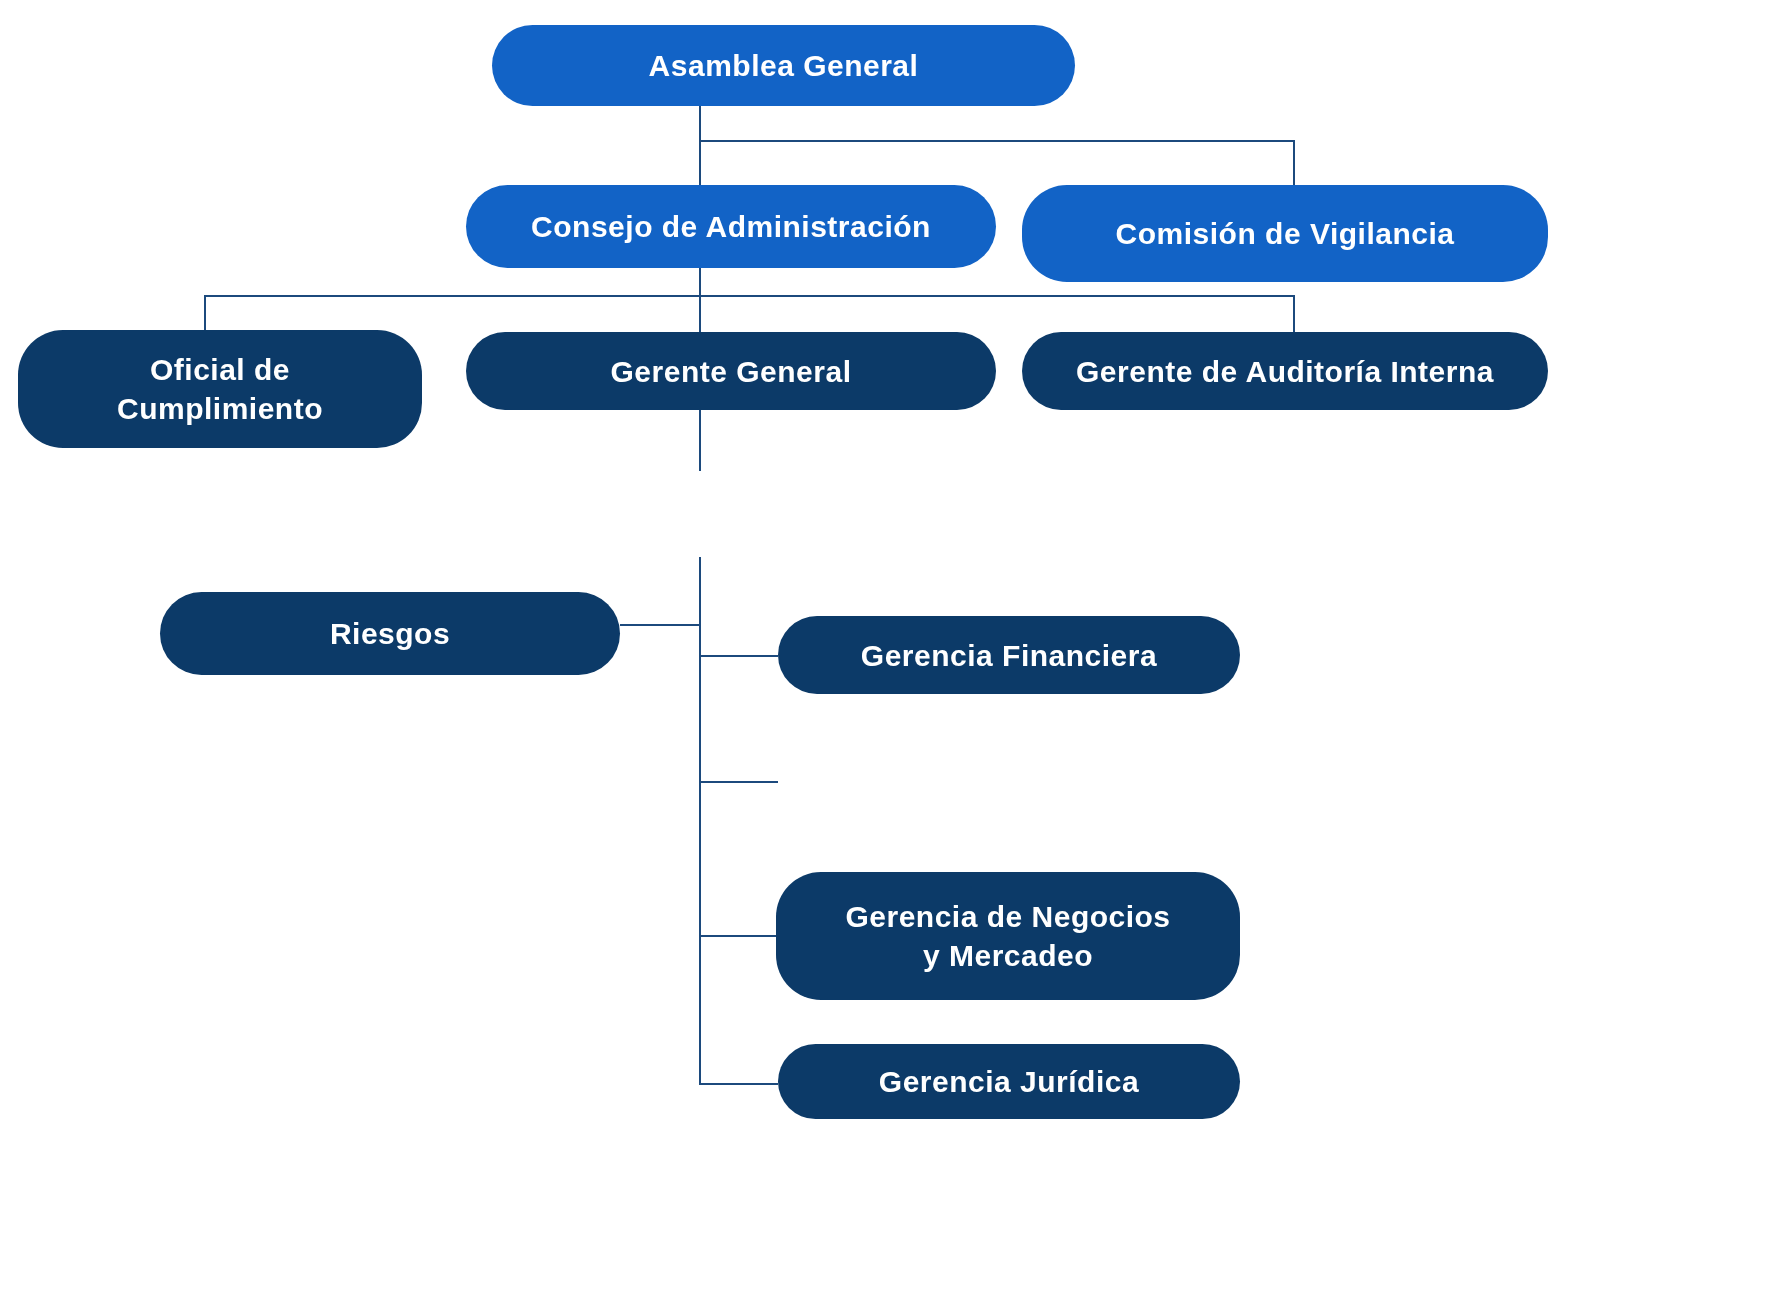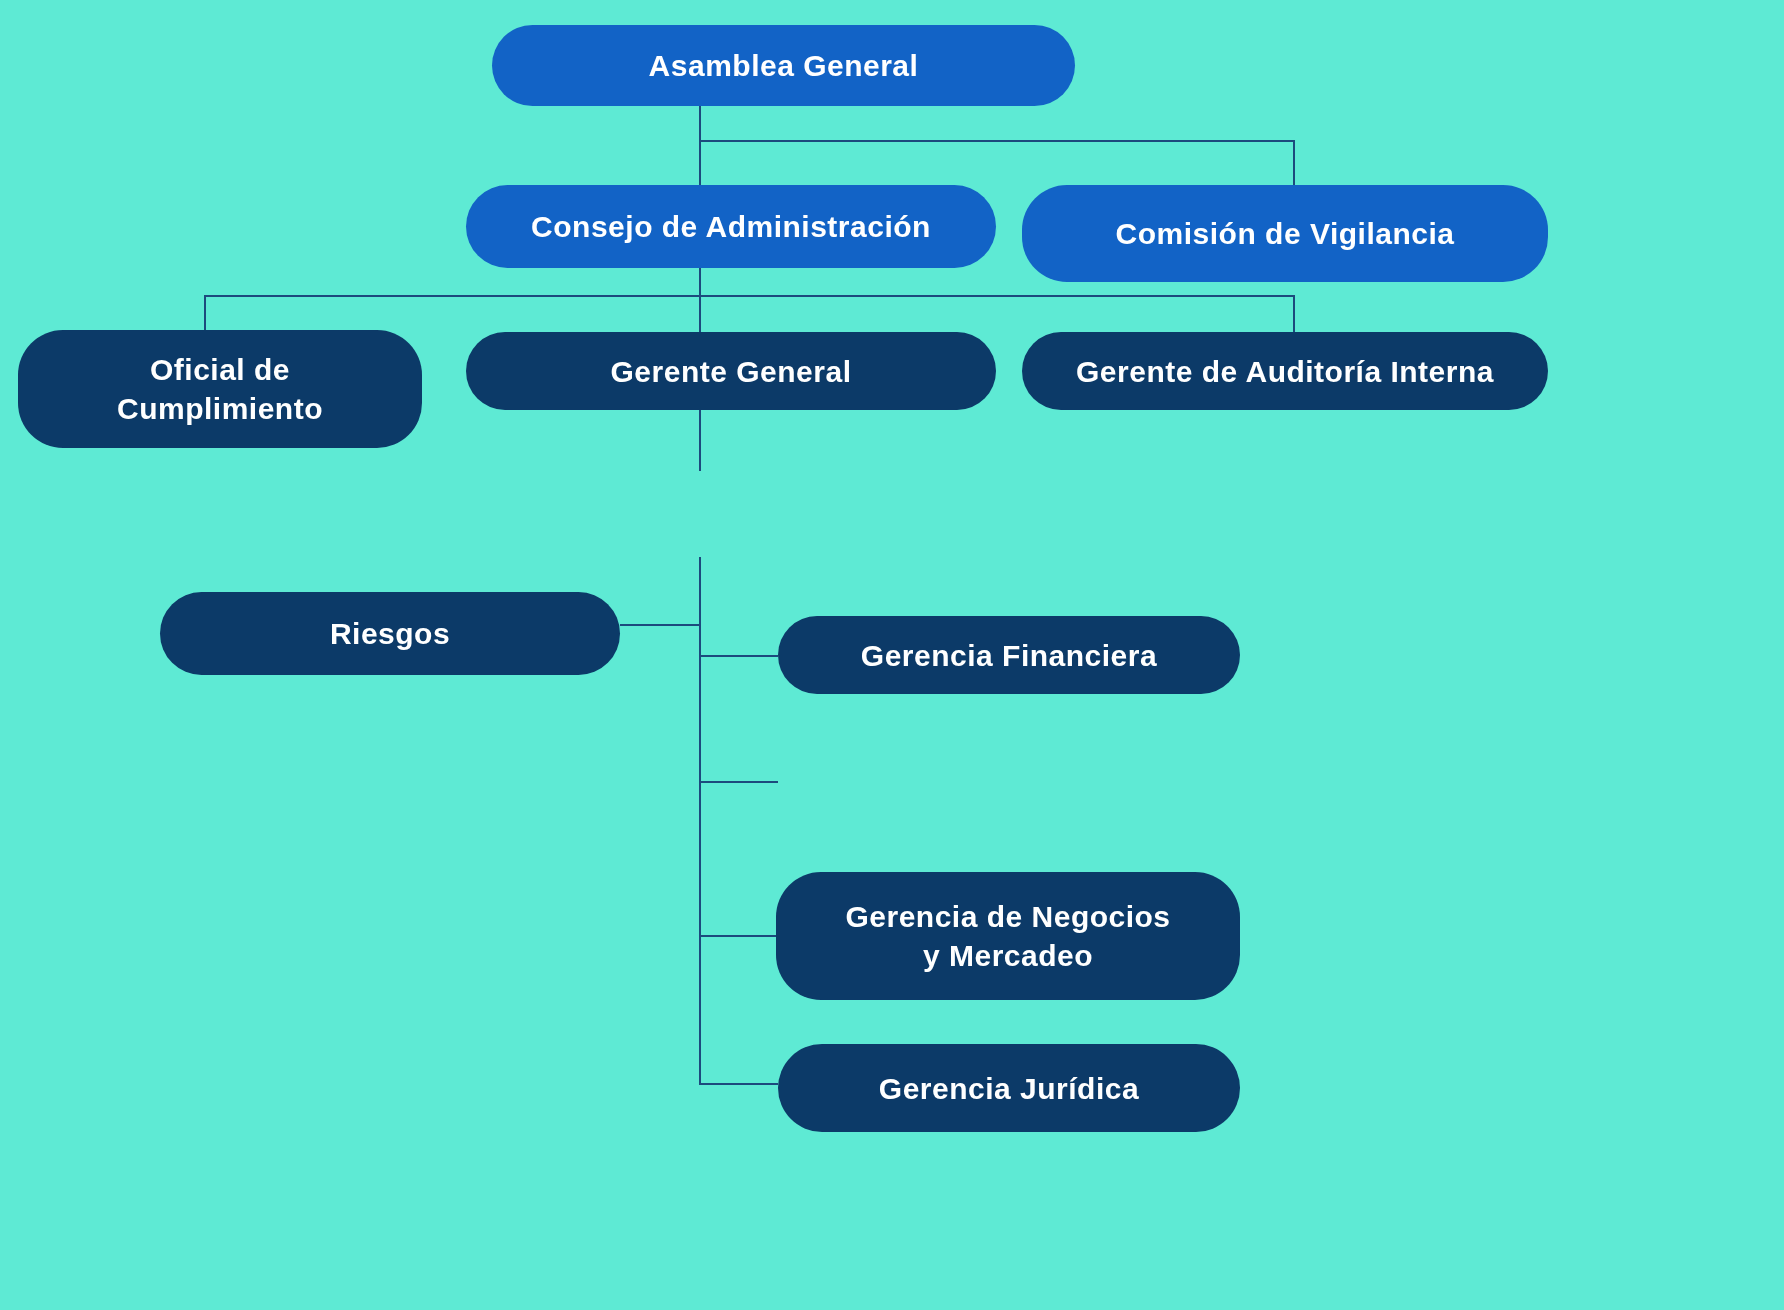--- a/index.html
+++ b/index.html
@@ -4,21 +4,21 @@
 <style>
   html, body {
     margin: 0;
     padding: 0;
     background: #02111f;
   }
   .canvas {
     position: relative;
     width: 1784px;
     height: 1310px;
-    background: #5eead4;
+    background: #ffffff;
     font-family: "Liberation Sans", sans-serif;
     overflow: hidden;
   }
   .node {
     position: absolute;
     display: flex;
     align-items: center;
     justify-content: center;
     text-align: center;
     color: #ffffff;
@@ -37,21 +37,21 @@
   .node--consejo         { left: 466px;  top: 185px;  width: 530px; height: 83px; justify-content: center;  }
   .node--comision        { left: 1022px; top: 185px;  width: 526px; height: 97px;  }
   .node--oficial         { left: 18px;   top: 330px;  width: 404px; height: 118px; }
   .node--gerente-general { left: 466px;  top: 332px;  width: 530px; height: 78px;  }
   .node--auditoria       { left: 1022px; top: 332px;  width: 526px; height: 78px;  }
   .node--sub-gerente     { left: 466px;  top: 471px;  width: 530px; height: 86px;  }
   .node--riesgos         { left: 160px;  top: 592px;  width: 460px; height: 83px;  }
   .node--financiera      { left: 778px;  top: 616px;  width: 462px; height: 78px; align-items: center;  }
   .node--administrativa  { left: 778px;  top: 742px;  width: 462px; height: 80px;  }
   .node--negocios        { left: 776px;  top: 872px;  width: 464px; height: 128px; }
-  .node--juridica        { left: 778px;  top: 1044px; width: 462px; height: 88px;  }
+  .node--juridica        { left: 778px;  top: 1044px; width: 462px; height: 75px;  }
 
   .node--negocios .node-label { max-width: 345px; display: inline-block; }
   .node--oficial  .node-label { max-width: 330px; display: inline-block; }
 
   .line {
     position: absolute;
     background: #1c4a7d;
   }
   .line.v { width: 2px; }
   .line.h { height: 2px; }

